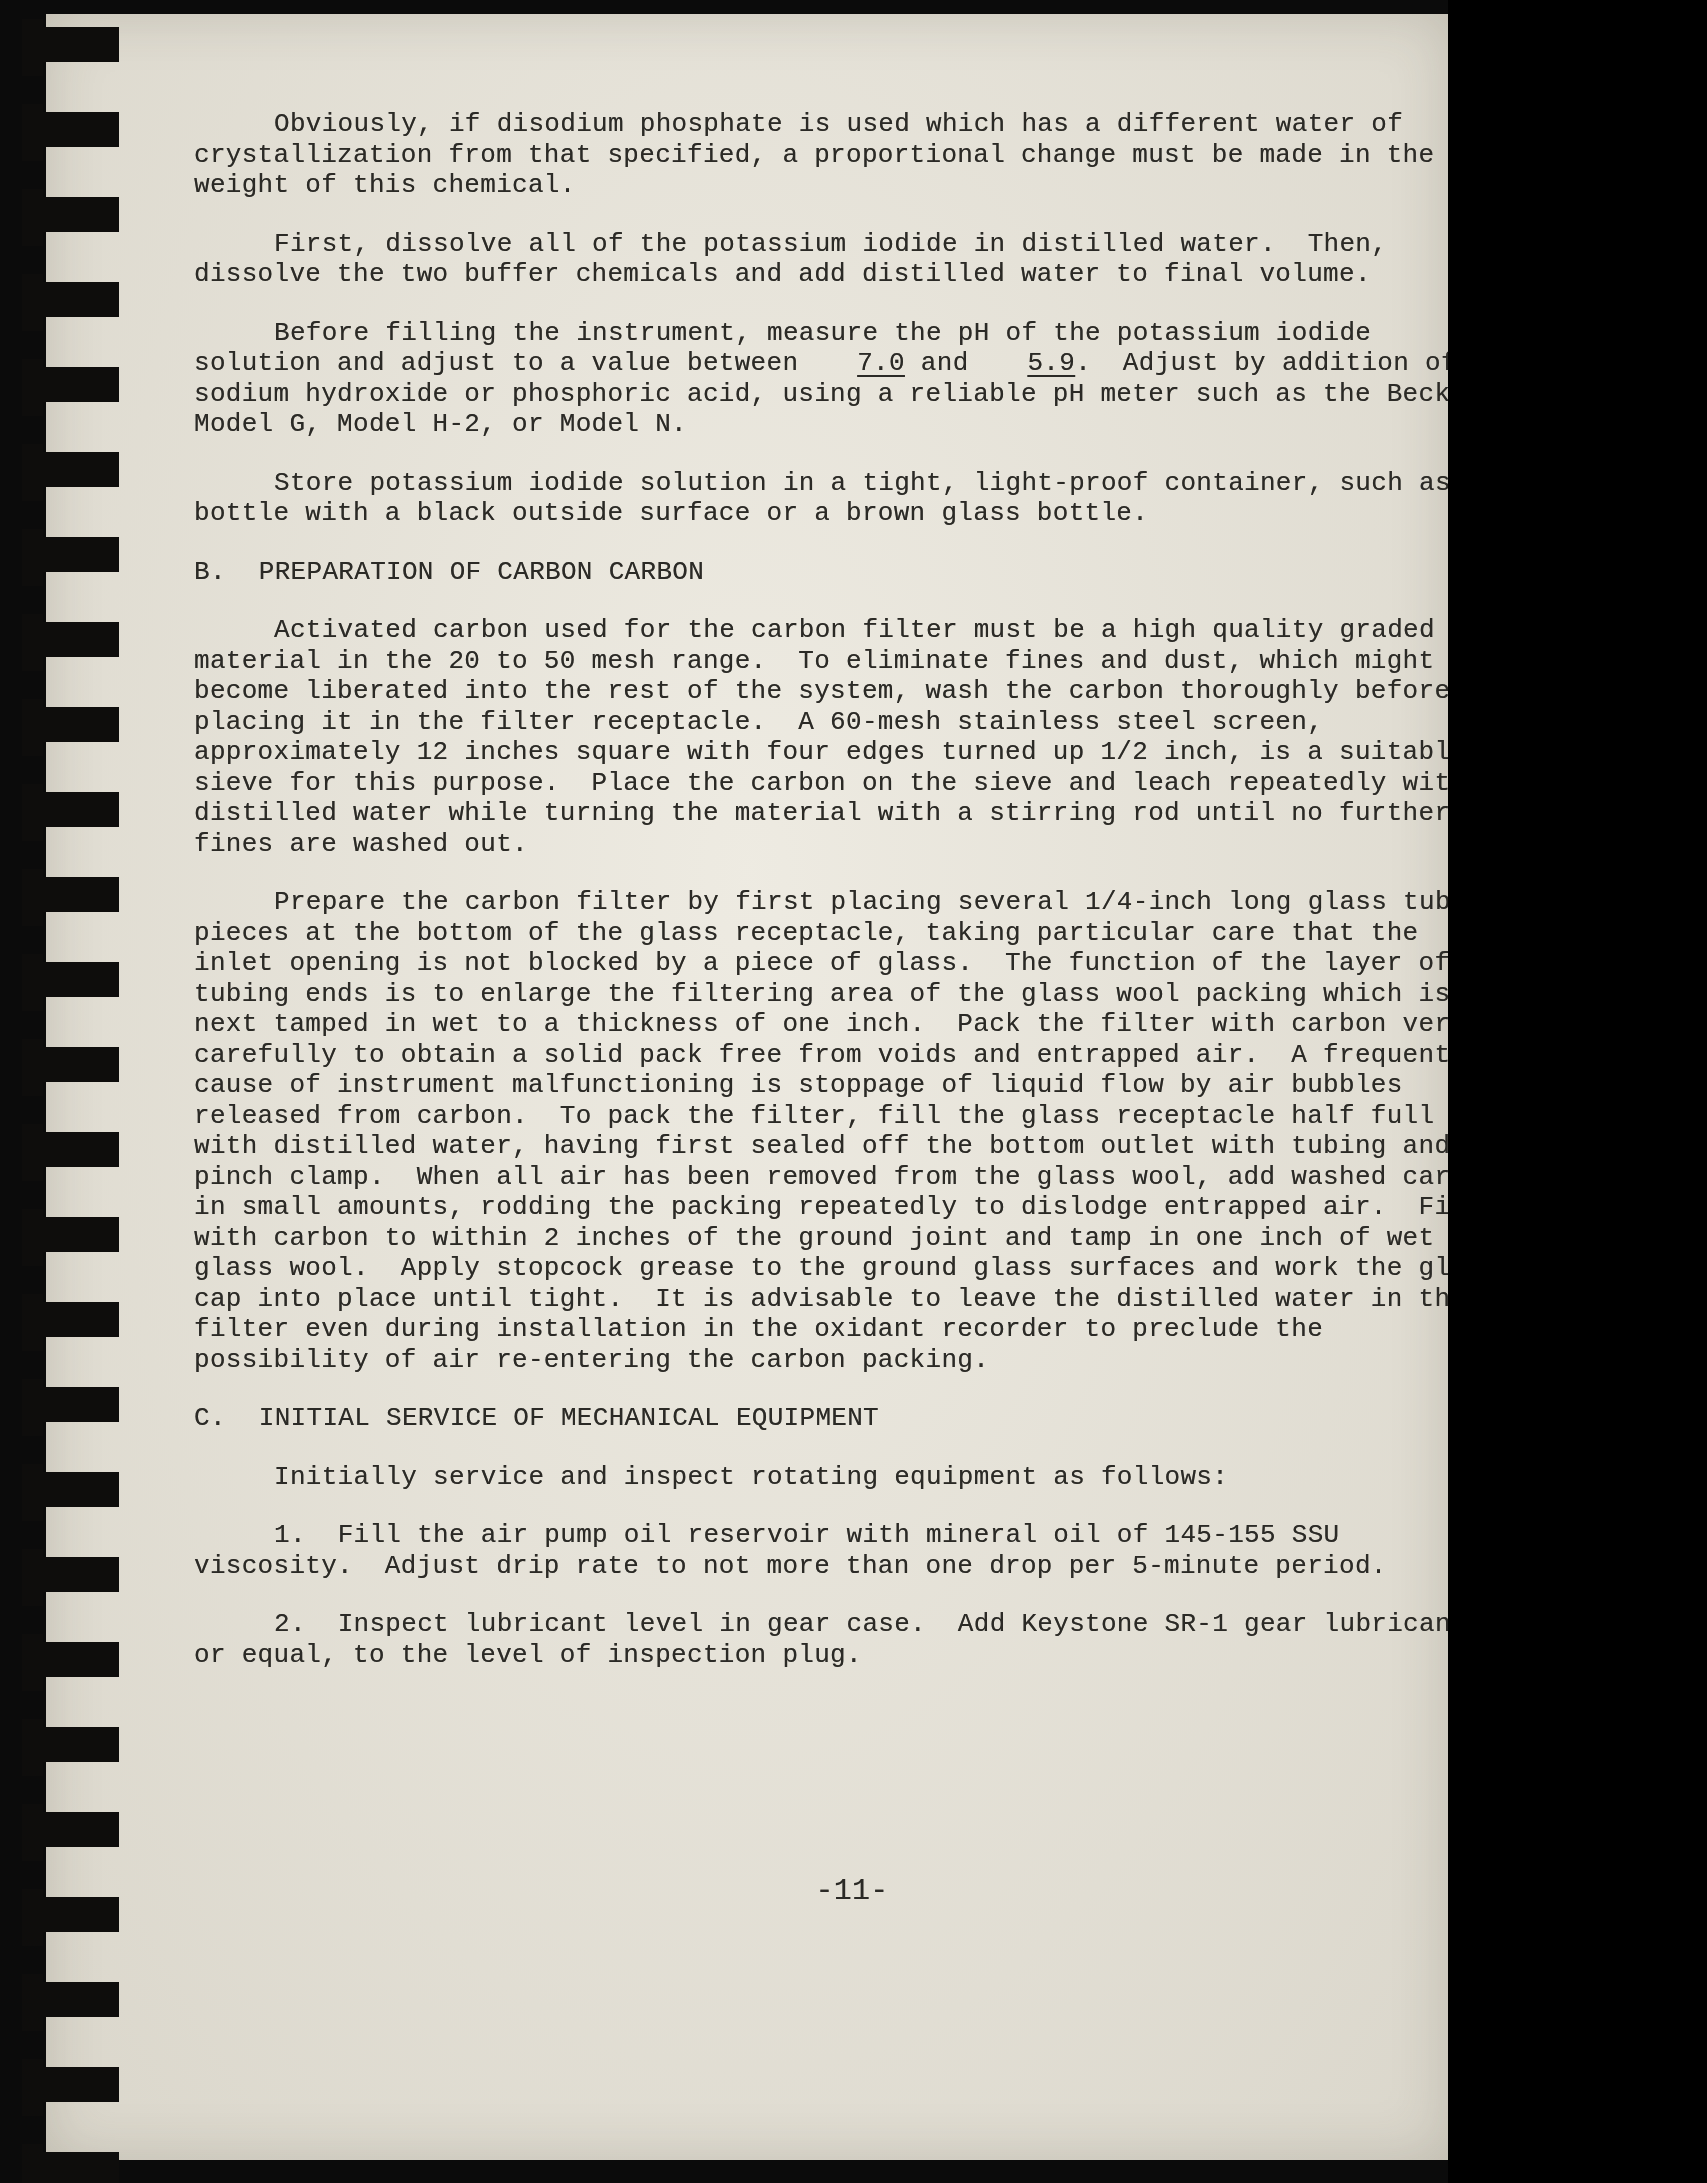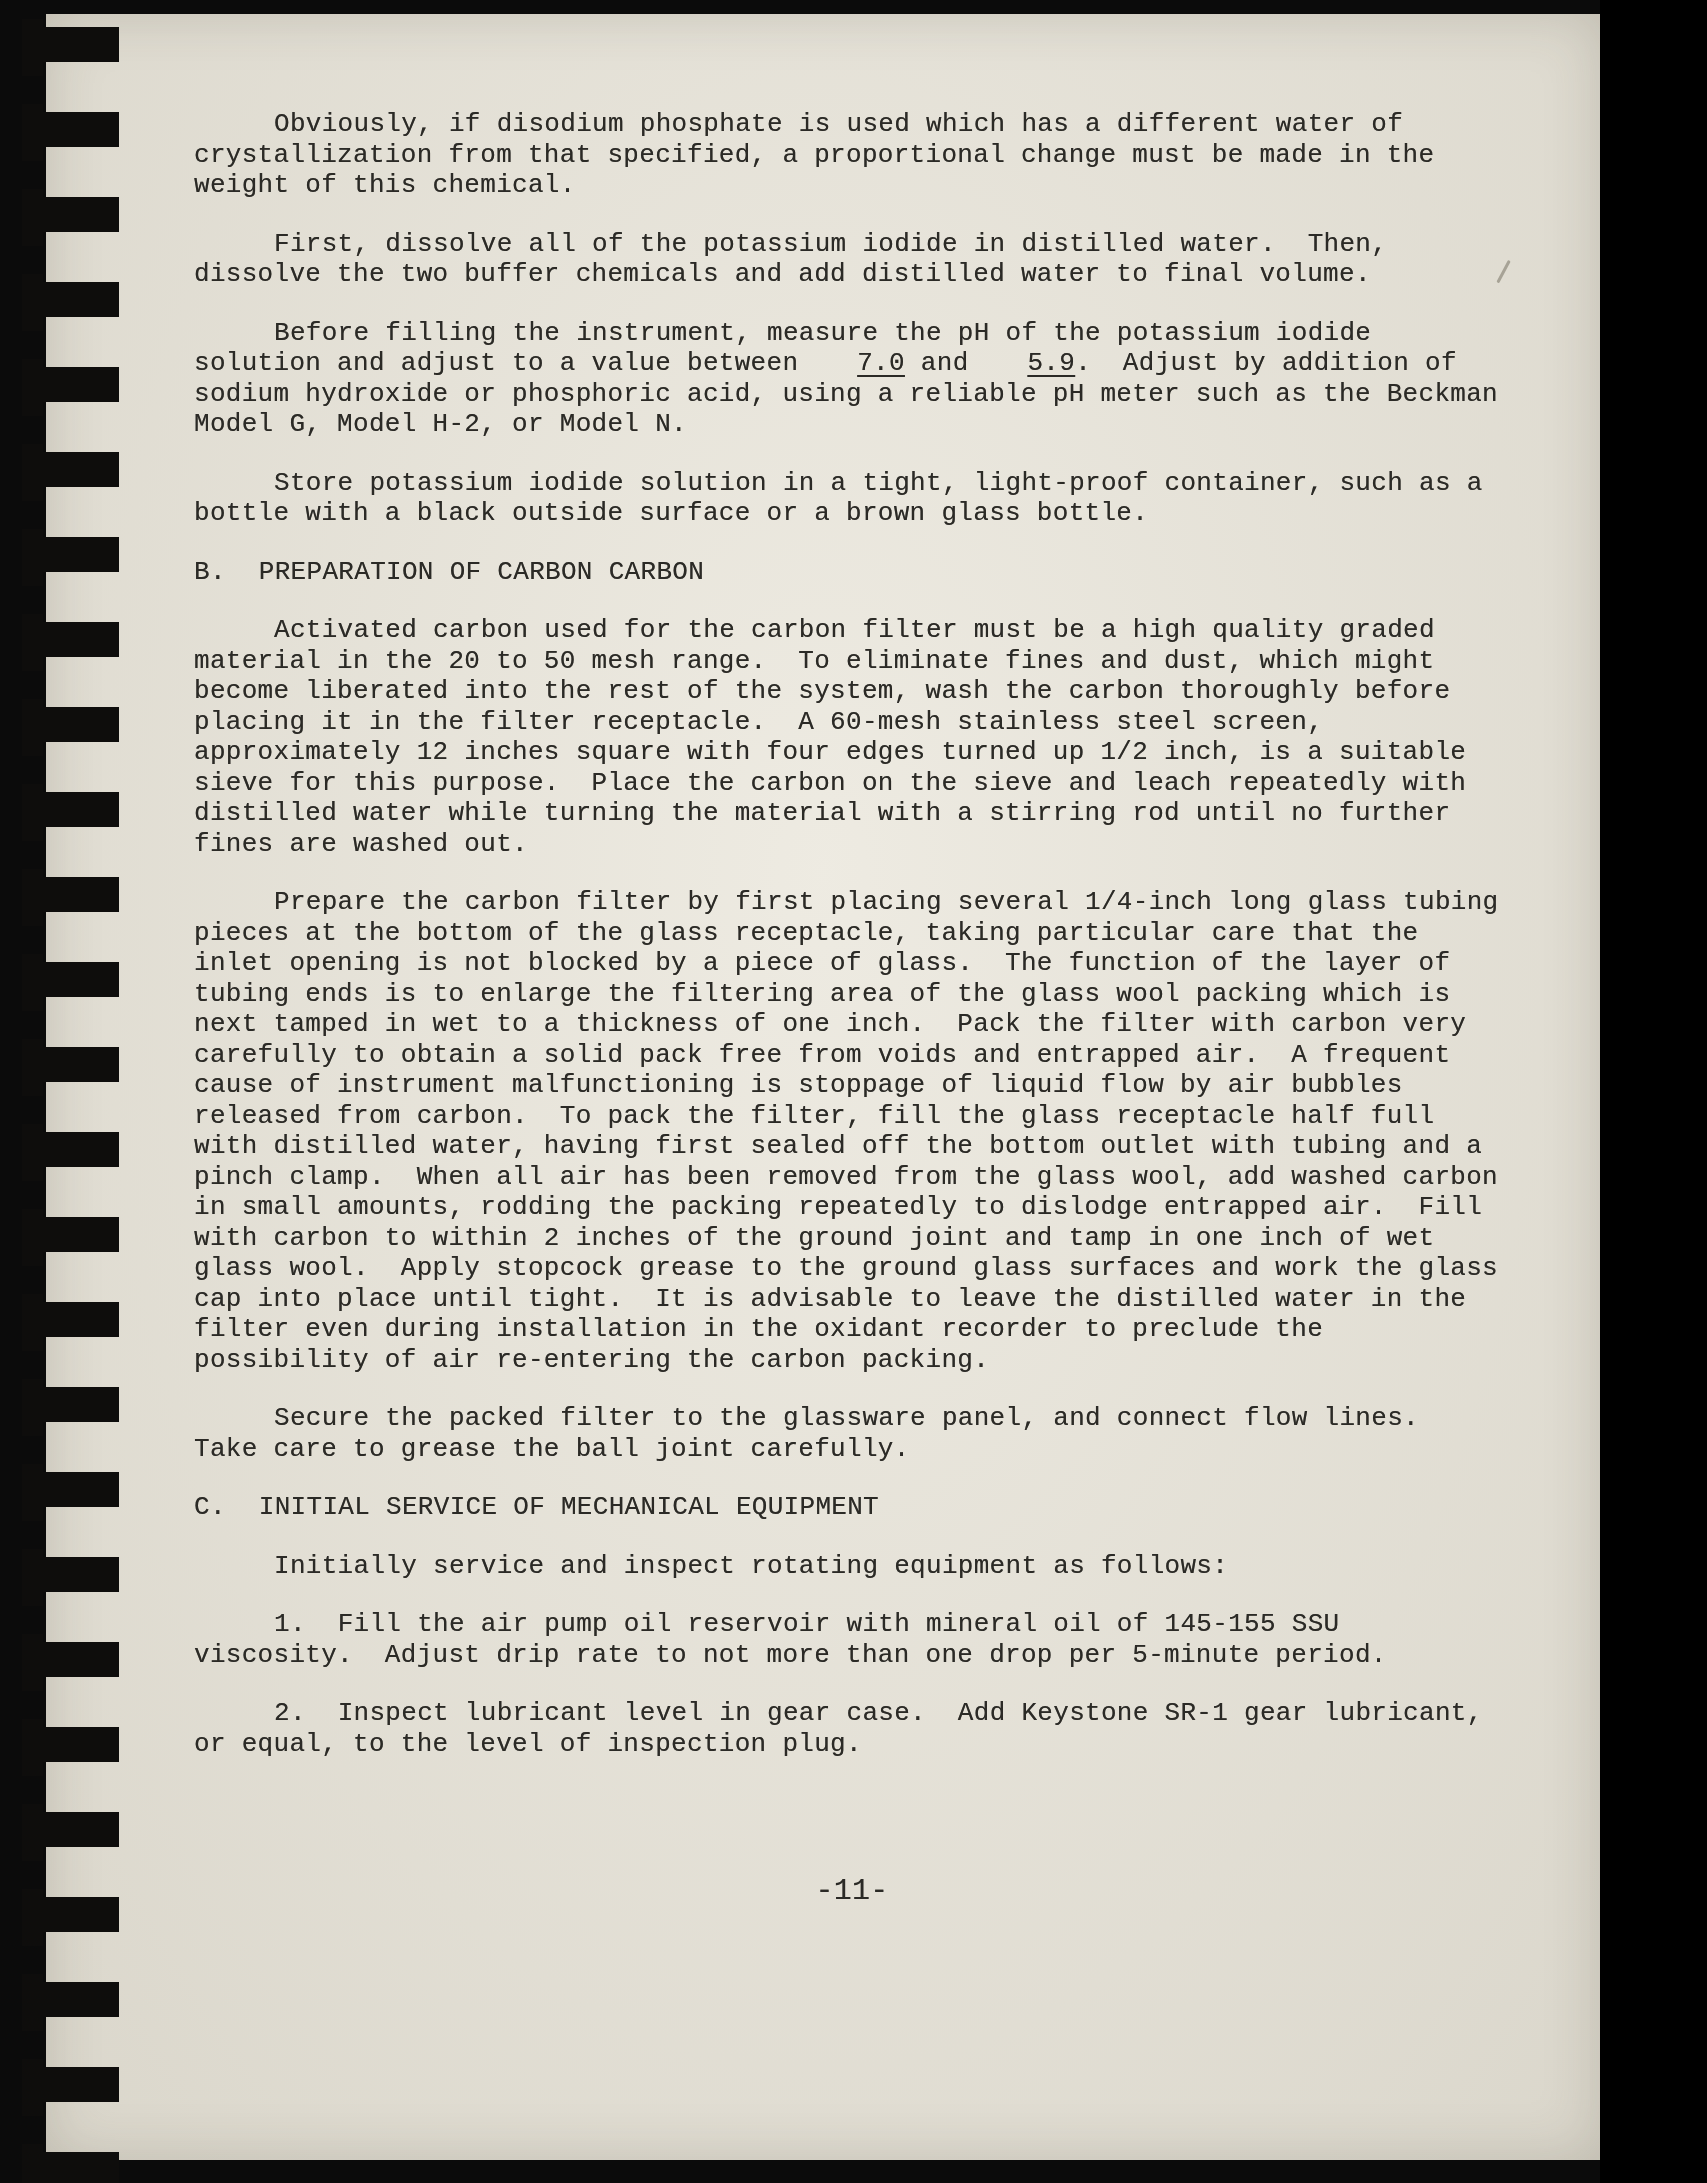--- a/index.html
+++ b/index.html
@@ -2,21 +2,21 @@
 <html style="font-size:10.2px"><head>
 <meta charset="utf-8">
 <style>
   html, body {
     margin: 0;
     padding: 0;
     background: #000;
   }
   .scan {
     position: relative;
-    width: 1600px;
+    width: 1448px;
     height: 2183px;
     background: #0b0b0b;
     overflow: hidden;
     font-family: "Liberation Mono", "DejaVu Sans Mono", monospace;
   }
   .paper {
     position: absolute;
     left: 46px;
     top: 14px;
     right: 0;
@@ -112,21 +112,20 @@
   <div class="paper">
     <div class="stray-mark"></div>
     <div class="page-body">
         <p class="para"><span>Obviously, if disodium phosphate is used which has a different water of crystallization from that specified, a proportional change must be made in the weight of this chemical.</span></p>
         <p class="para"><span>First, dissolve all of the potassium iodide in distilled water.  Then, dissolve the two buffer chemicals and add distilled water to final volume.</span></p>
         <p class="para"><span>Before filling the instrument, measure the pH of the potassium iodide solution and adjust to a value between </span><span class="u">7.0</span><span> and </span><span class="u">5.9</span><span>.  Adjust by addition of sodium hydroxide or phosphoric acid, using a reliable pH meter such as the Beckman Model G, Model H-2, or Model N.</span></p>
         <p class="para"><span>Store potassium iodide solution in a tight, light-proof container, such as a bottle with a black outside surface or a brown glass bottle.</span></p>
         <div class="heading"><span class="h-label">B.</span><span class="h-text">PREPARATION OF CARBON CARBON</span></div>
         <p class="para"><span>Activated carbon used for the carbon filter must be a high quality graded material in the 20 to 50 mesh range.  To eliminate fines and dust, which might become liberated into the rest of the system, wash the carbon thoroughly before placing it in the filter receptacle.  A 60-mesh stainless steel screen, approximately 12 inches square with four edges turned up 1/2 inch, is a suitable sieve for this purpose.  Place the carbon on the sieve and leach repeatedly with distilled water while turning the material with a stirring rod until no further fines are washed out.</span></p>
         <p class="para"><span>Prepare the carbon filter by first placing several 1/4-inch long glass tubing pieces at the bottom of the glass receptacle, taking particular care that the inlet opening is not blocked by a piece of glass.  The function of the layer of tubing ends is to enlarge the filtering area of the glass wool packing which is next tamped in wet to a thickness of one inch.  Pack the filter with carbon very carefully to obtain a solid pack free from voids and entrapped air.  A frequent cause of instrument malfunctioning is stoppage of liquid flow by air bubbles released from carbon.  To pack the filter, fill the glass receptacle half full with distilled water, having first sealed off the bottom outlet with tubing and a pinch clamp.  When all air has been removed from the glass wool, add washed carbon in small amounts, rodding the packing repeatedly to dislodge entrapped air.  Fill with carbon to within 2 inches of the ground joint and tamp in one inch of wet glass wool.  Apply stopcock grease to the ground glass surfaces and work the glass cap into place until tight.  It is advisable to leave the distilled water in the filter even during installation in the oxidant recorder to preclude the possibility of air re-entering the carbon packing.</span></p>
-        <p class="para"><span>Secure the packed filter to the glassware panel, and connect flow lines.  Take care to grease the ball joint carefully.</span></p>
         <div class="heading"><span class="h-label">C.</span><span class="h-text">INITIAL SERVICE OF MECHANICAL EQUIPMENT</span></div>
         <p class="para"><span>Initially service and inspect rotating equipment as follows:</span></p>
         <p class="para"><span>1.&nbsp;&nbsp;</span><span>Fill the air pump oil reservoir with mineral oil of 145-155 SSU viscosity.  Adjust drip rate to not more than one drop per 5-minute period.</span></p>
         <p class="para"><span>2.&nbsp;&nbsp;</span><span>Inspect lubricant level in gear case.  Add Keystone SR-1 gear lubricant, or equal, to the level of inspection plug.</span></p>
       </div>
     <div class="footer">-11-</div>
   </div>
   <div class="comb-stem"></div>
   <div class="comb"></div>
 </div>

